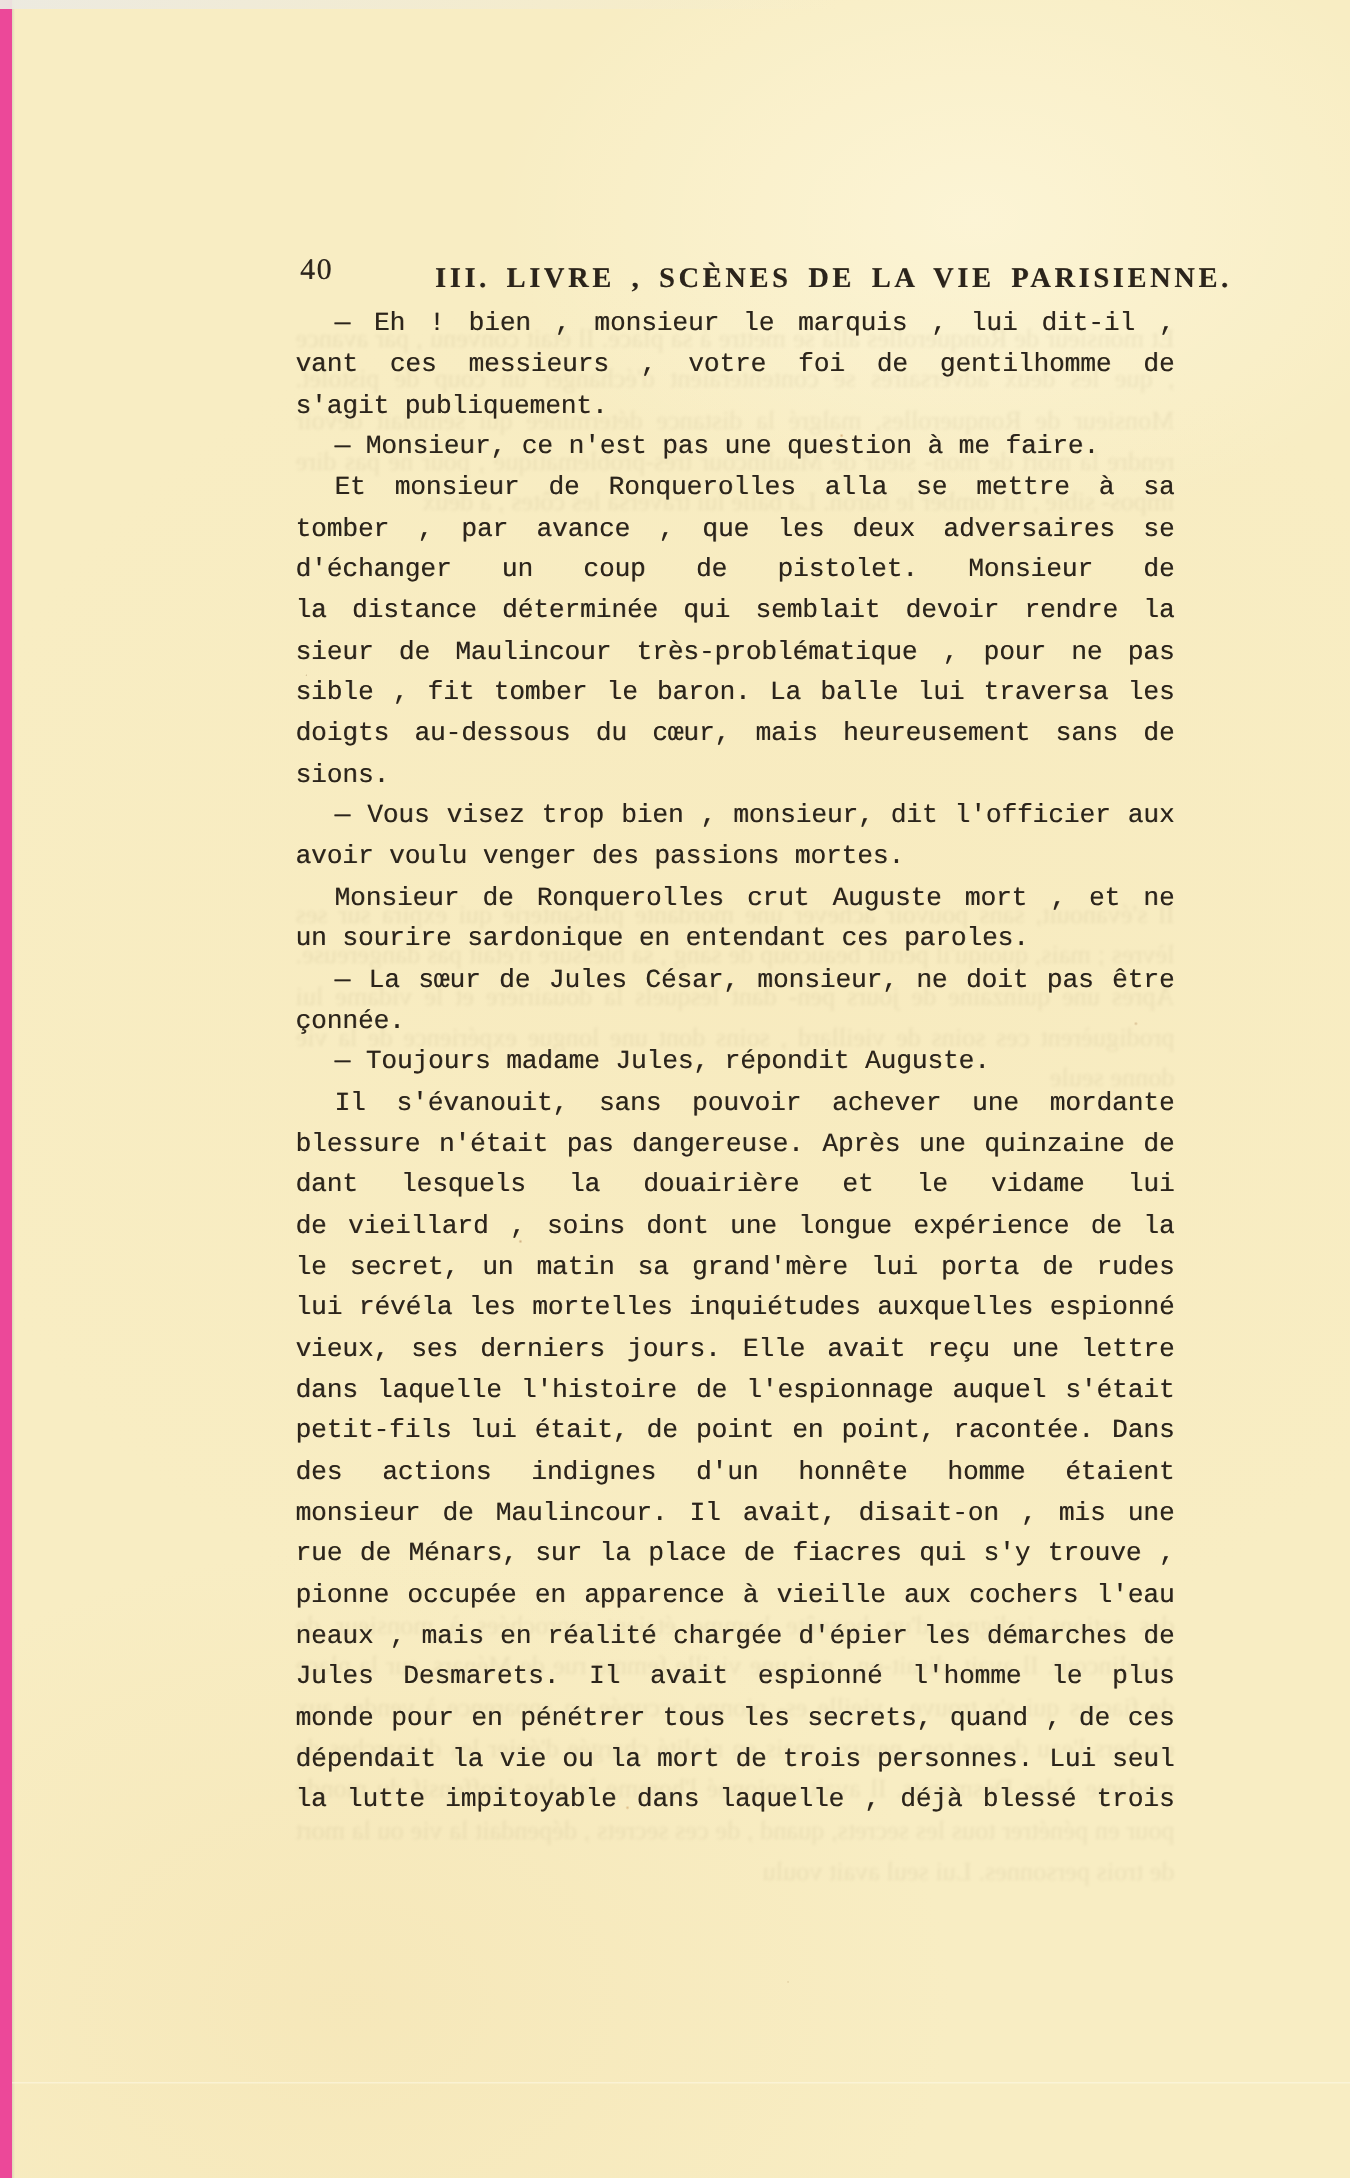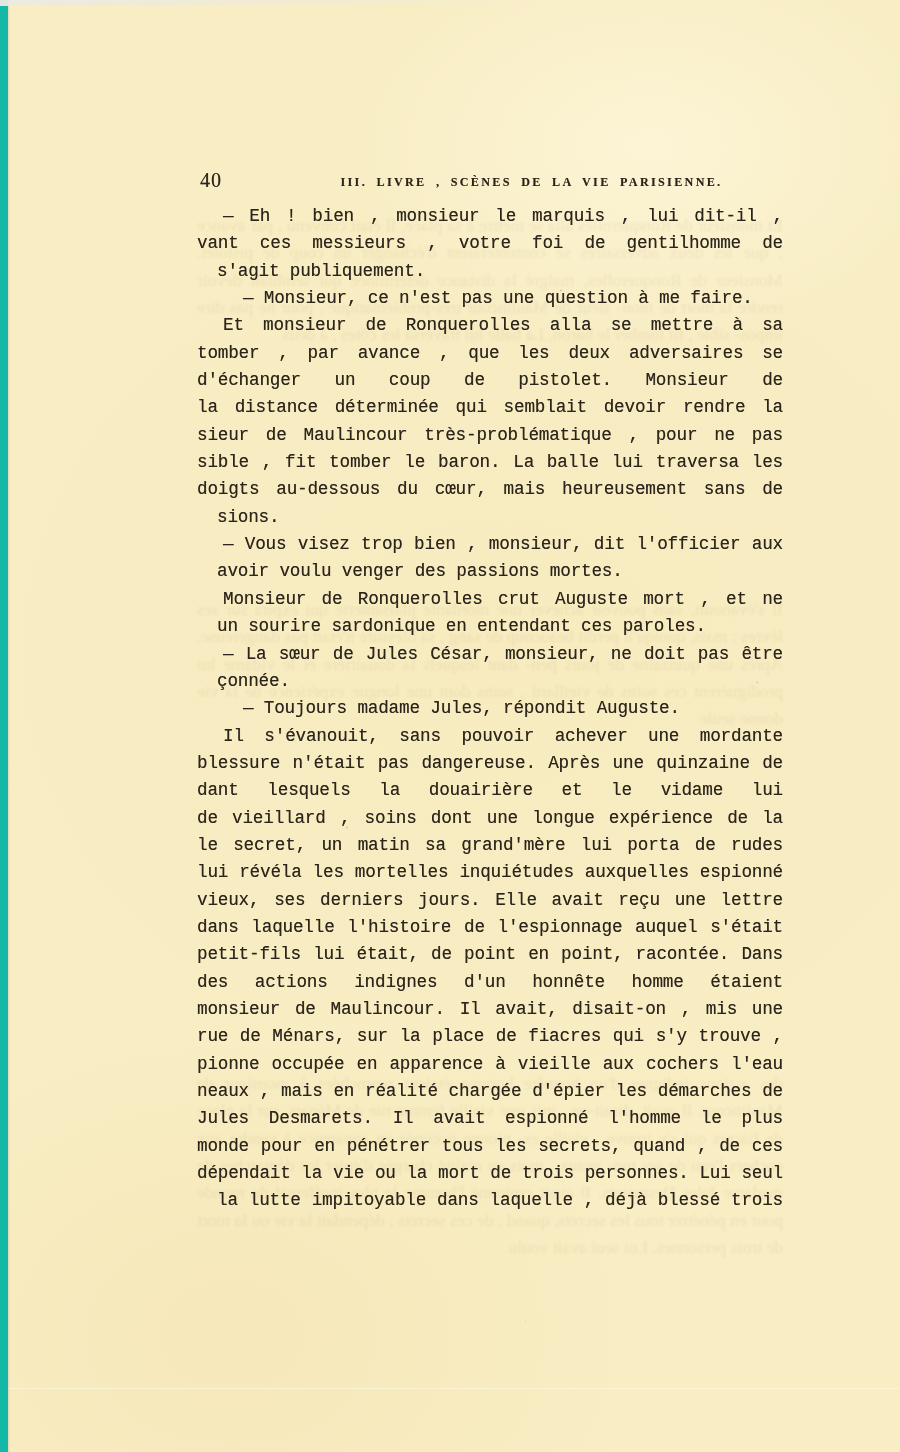--- a/index.html
+++ b/index.html
@@ -2,21 +2,21 @@
 <html><head>
 <meta charset="utf-8">
 <style>
   html, body { margin: 0; padding: 0; background: #d9d7cf; }
 
   .stage {
     position: relative;
     width: 900px;
     height: 1452px;
     overflow: hidden;
-    background: #14b8a6; 
+    background: #ec4899; 
     font-family: "Liberation Serif", "DejaVu Serif", serif;
   }
 
   
   .paper {
     position: absolute;
     left: 8px; top: 0; right: 0; bottom: 0;
     background-color: #f8edc3;
     background-image:
       radial-gradient(circle 2px at 62% 20%, rgba(176,108,40,.45), transparent 70%),
@@ -47,26 +47,26 @@
   .page-number {
     position: absolute;
     left: 200px; top: 169px;
     font-size: 20px;
     letter-spacing: 1px;
     color: #2b241b;
     text-shadow: 0.25px 0 rgba(43,36,27,.55);
   }
   .running-head {
     position: absolute;
-    left: 279px; top: 175px;
+    left: 290px; top: 175px;
     width: 505px;
     text-align: center;
     white-space: nowrap;
     font-weight: bold;
-    font-size: 12px;
+    font-size: 19px;
     letter-spacing: 2.4px;
     word-spacing: 4px;
     color: #2b241b;
     text-shadow: 0.25px 0 rgba(43,36,27,.45);
   }
 
   
   .text-block {
     position: absolute;
     left: 197px; top: 203px;
@@ -78,21 +78,21 @@
     font-family: Liberation Mono, monospace;
   }
   .para { margin: 0; }
   .line {
     height: 27.35px;
     line-height: 27.35px;
     overflow: hidden;
     text-align: justify;
     text-align-last: justify;
   }
-  .line.last { text-align-last: left; margin-left: 20px; }
+  .line.last { text-align-last: left; }
   .line.first { text-indent: 26px; }
 
   
   .ghost {
     position: absolute;
     left: 197px;
     width: 586px;
     transform: scaleX(-1);
     filter: blur(1.1px);
     opacity: 0.10;

